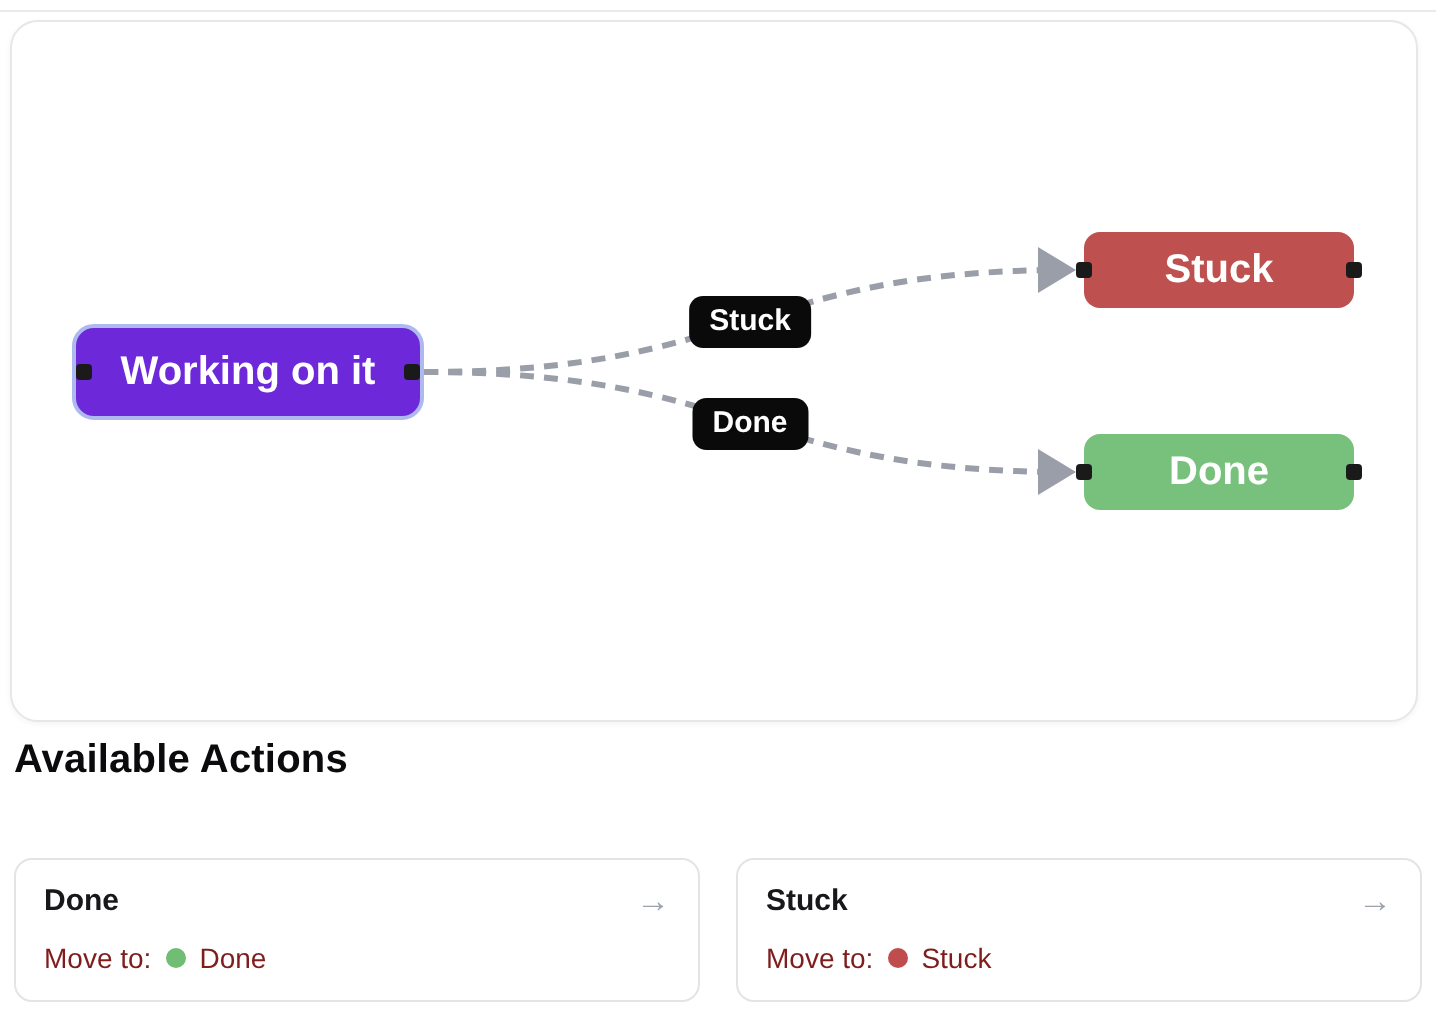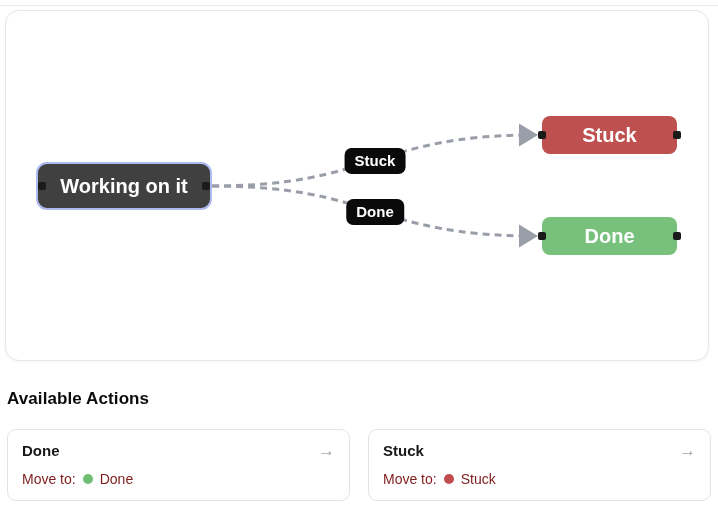--- a/index.html
+++ b/index.html
@@ -27,21 +27,21 @@
   .node-working .handle-left  { left:0px; }
   .node-working .handle-right { right:0px; }
 
   .edge-label { position:absolute; transform:translate(-50%,-50%);
     color:#ffffff; font-size:15px; font-weight:700; line-height:1;
     padding:5px 10px 6px 10px; border-radius:7px; white-space:nowrap; }
   .edge-label-stuck { left:369px; top:150px; }
   .edge-label-done  { left:369px; top:201px; }
 
   
-  .actions-heading { position:absolute; left:7px; top:389px; font-size:17px;
+  .actions-heading { position:absolute; left:7px; top:369px; font-size:20px;
     font-weight:700; color:#0B0B0E; letter-spacing:0.1px; }
   .actions-grid { position:absolute; left:7px; top:429px; width:704px; height:72px;
     display:grid; grid-template-columns:1fr 1fr; gap:18px; }
   .action-card { border:1px solid #E4E4E7; border-radius:9px; background:#ffffff;
     padding:12px 14px 13px 14px; display:flex; flex-direction:column;
     justify-content:space-between; cursor:pointer; }
   .card-row-top { display:flex; align-items:center; justify-content:space-between; }
   .card-title { font-size:15px; font-weight:700; color:#18181B; }
   .card-arrow { font-size:17px; color:#9CA3AF; line-height:1; }
   .card-row-bottom { display:flex; align-items:center; gap:7px;
@@ -54,21 +54,21 @@
 <div class="top-divider"></div>
 
 <div class="flow-panel">
   <svg class="flow-svg" viewBox="0 0 702 349">
     <path d="M 206 175 C 368 175, 369 124, 528 124" fill="none" stroke-width="3" stroke-dasharray="7 5" style="stroke: rgb(153, 158, 169);"></path>
     <path d="M 206 175 C 368 175, 369 225, 528 225" fill="none" stroke-width="3" stroke-dasharray="7 5" style="stroke: rgb(153, 158, 169);"></path>
     <polygon points="532,124 513,112.5 513,135.5" style="fill: rgb(153, 158, 169);"></polygon>
     <polygon points="532,225 513,213.5 513,236.5" style="fill: rgb(153, 158, 169);"></polygon>
   </svg>
 
-  <div class="flow-node node-working" style="background-color: #404040; border-color: rgb(174, 185, 240);">
+  <div class="flow-node node-working" style="background-color: #6d28d9; border-color: rgb(174, 185, 240);">
     <span class="handle handle-left" style="background-color: rgb(26, 26, 26);"></span>
     <span>Working on it</span>
     <span class="handle handle-right" style="background-color: rgb(26, 26, 26);"></span>
   </div>
 
   <div class="flow-node node-stuck" style="background-color: rgb(190, 81, 80);">
     <span class="handle handle-left" style="background-color: rgb(26, 26, 26);"></span>
     <span>Stuck</span>
     <span class="handle handle-right" style="background-color: rgb(26, 26, 26);"></span>
   </div>

